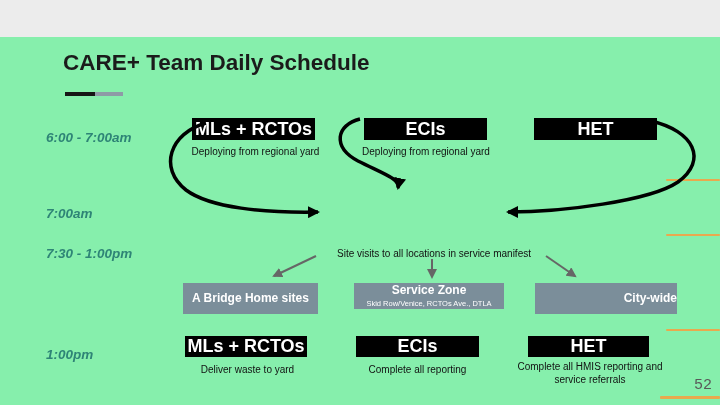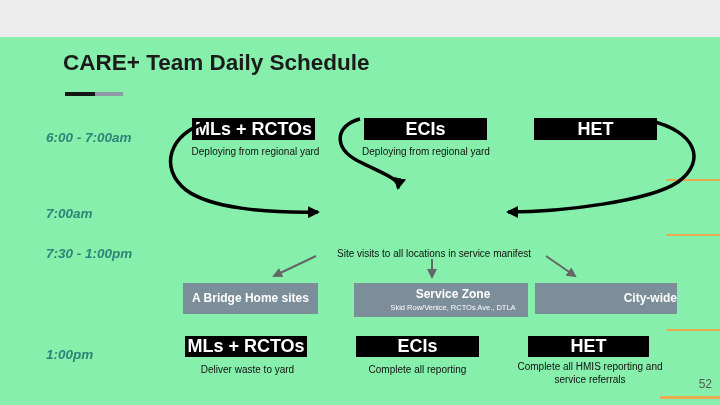--- a/index.html
+++ b/index.html
@@ -19,21 +19,21 @@
   }
   .act{position:absolute;font-size:10px;color:#111;text-align:center;line-height:1.25;}
   .note{position:absolute;font-size:10px;color:#111;text-align:center;white-space:nowrap;}
   .slatebox{
     position:absolute;background:#7b8e9a;color:#fff;text-align:center;
     display:flex;flex-direction:column;align-items:center;justify-content:center;
   }
   .slatebox .lbl{font-weight:bold;font-size:12px;line-height:1.1;}
   .slatebox .sub{font-size:7.5px;line-height:1.2;margin-top:1px;}
   .orange{position:absolute;background:#e9a94e;border-radius:1px;}
-  .pagenum{position:absolute;top:377px;right:8px;font-size:12px;color:#595959;}
+  .pagenum{position:absolute;top:377px;right:8px;font-size:15px;color:#595959;font-family:Liberation Mono, monospace;}
   .arrows{position:absolute;left:0;top:0;width:720px;height:405px;pointer-events:none;}
 </style>
 </head>
 <body>
 
 <div class="slide">
 
   <div class="topbar"></div>
 
   <div class="title">CARE+ Team Daily Schedule</div>
@@ -52,21 +52,21 @@
   <div class="act" style="left:355px;top:146px;width:142px;">Deploying from regional yard</div>
 
   <div class="blackbox" style="left:534px;top:118px;width:123px;height:22px;">HET</div>
 
 
   <div class="note" style="left:328px;top:248px;width:212px;">Site visits to all locations in service manifest</div>
 
   <div class="slatebox" style="left:183px;top:283px;width:135px;height:31px;">
     <div class="lbl">A Bridge Home sites</div>
   </div>
-  <div class="slatebox" style="left:354px;top:283px;width:150px;height:34px;padding-left:24px;">
+  <div class="slatebox" style="left:354px;top:283px;width:150px;height:26px;">
     <div class="lbl">Service Zone</div>
     <div class="sub">Skid Row/Venice, RCTOs Ave., DTLA</div>
   </div>
   <div class="slatebox" style="left:535px;top:283px;width:142px;height:31px;align-items:flex-end;">
     <div class="lbl">City-wide</div>
   </div>
 
   <div class="blackbox" style="left:185px;top:336px;width:122px;height:21px;">MLs + RCTOs</div>
   <div class="act" style="left:180px;top:364px;width:135px;">Deliver waste to yard</div>
 

